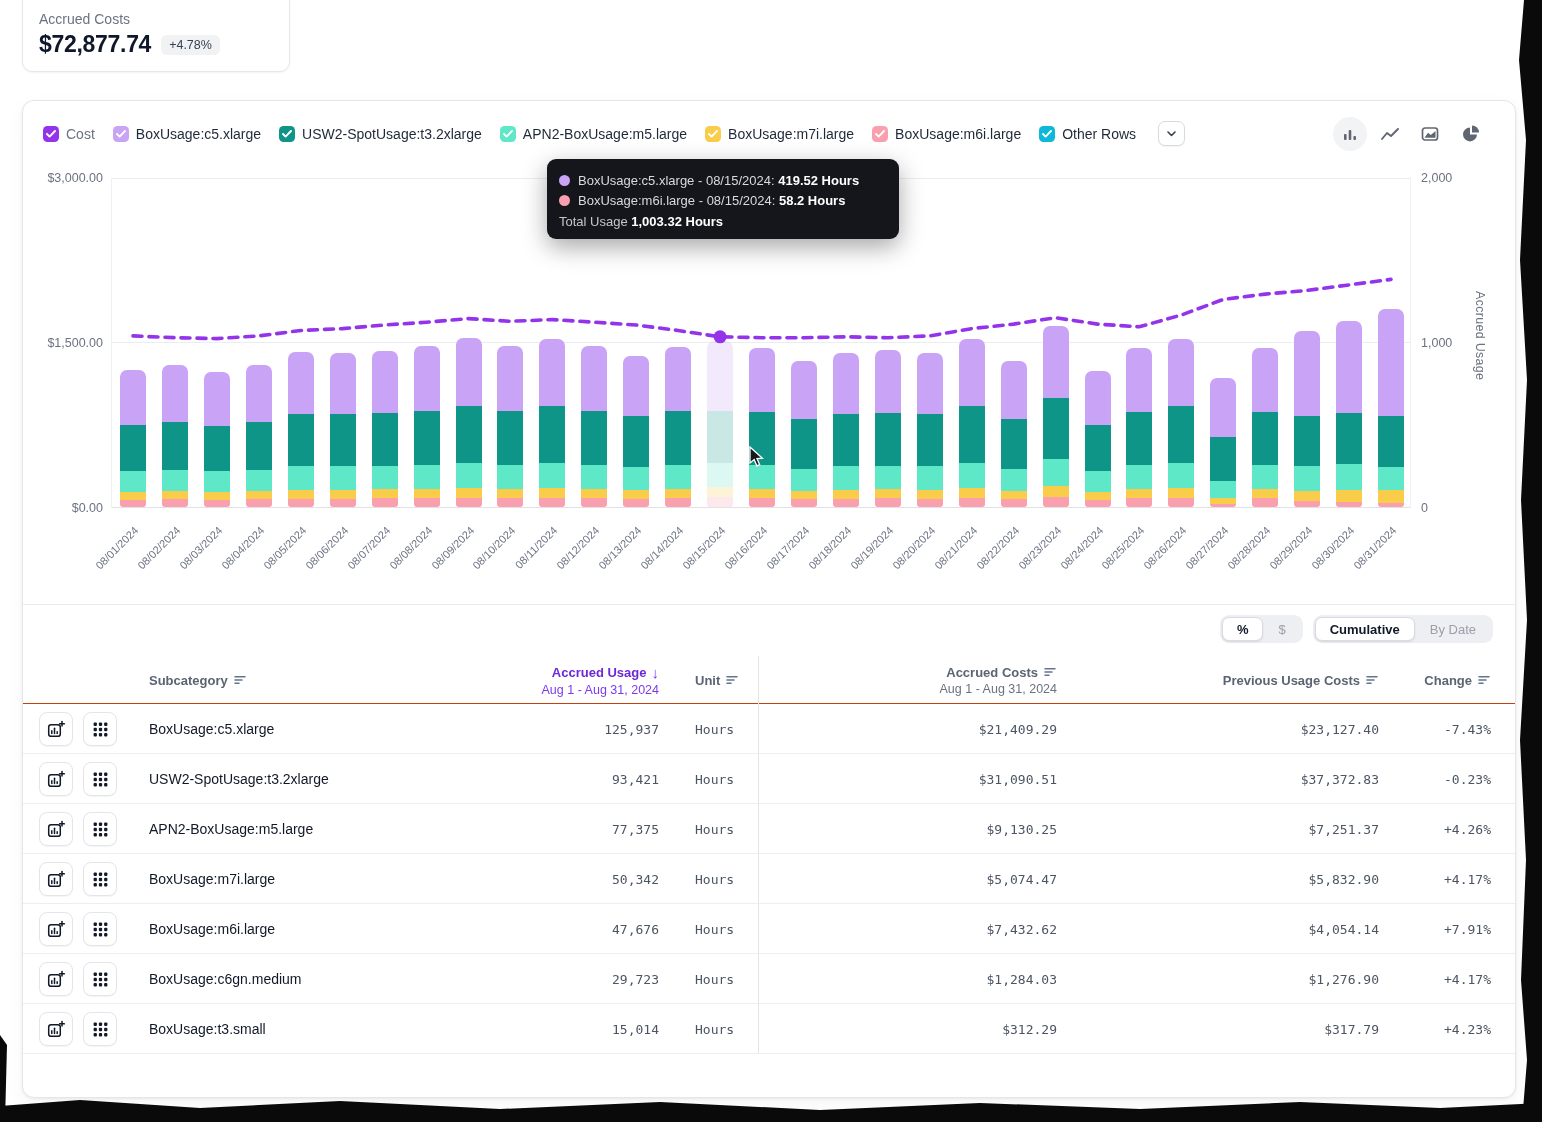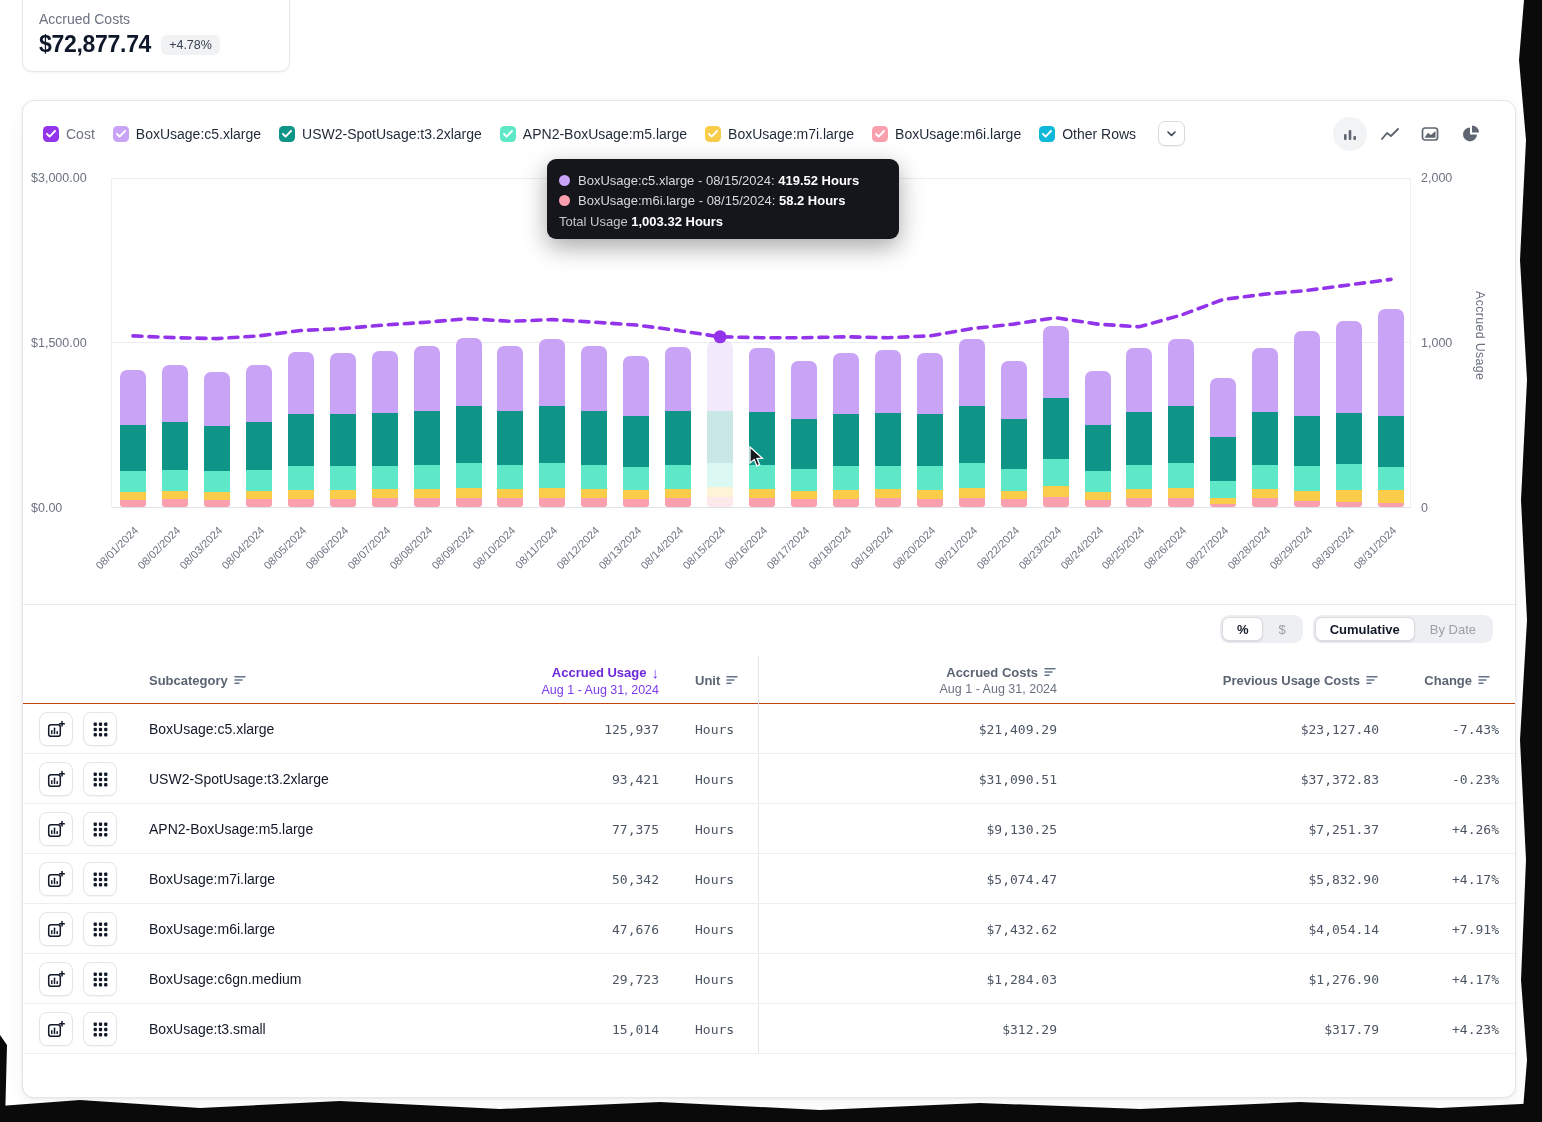--- a/index.html
+++ b/index.html
@@ -43,21 +43,21 @@
   .gridline.g-top { top:0; }
   .gridline.g-mid { top:164px; }
   .gridline.g-bot { top:329px; background:#dfe2e6; }
   .bars { position:absolute; inset:0; }
   .bar-col { position:absolute; bottom:1px; width:26px; display:flex; flex-direction:column; justify-content:flex-end; }
   .bar-col .seg:first-child { border-radius:7px 7px 0 0; }
   .bar-col .seg:last-child { border-radius:0 0 3px 3px; }
   .bar-col.hovered { opacity:.22; }
   .line-svg { position:absolute; inset:0; overflow:visible; pointer-events:none; }
   .ytick { position:absolute; font-size:12.5px; color:#6b7280; }
-  .ytick.left { width:72px; text-align:left; left:8px; }
+  .ytick.left { width:72px; text-align:right; left:8px; }
   .ytick.right { left:1398px; }
   .y-l2 { top:70px; } .y-l1 { top:235px; } .y-l0 { top:400px; }
   .right-axis-label { position:absolute; left:1450px; top:190px; writing-mode:vertical-rl;
                       font-size:12.5px; color:#6b7280; letter-spacing:.3px; }
   .x-labels { position:absolute; left:88px; top:413px; width:1300px; height:80px; }
   .x-label { position:absolute; top:10px; width:84px; text-align:right; font-size:11px; color:#6b7280;
              transform:rotate(-45deg); transform-origin:100% 0%; white-space:nowrap; }
 
   
   .tooltip { position:absolute; left:524px; top:58px; min-width:352px; background:#14161c; border-radius:9px;
@@ -96,21 +96,21 @@
   .rows { position:absolute; left:0; top:603px; width:100%; }
   .t-row { position:relative; height:50px; border-bottom:1px solid #eceef0; }
   .t-row > span { position:absolute; top:50%; transform:translateY(-50%); }
   .icon-btn { position:absolute; top:8px; width:34px; height:34px; background:#fff; border:1px solid #e3e5e8;
               border-radius:8px; display:flex; align-items:center; justify-content:center; cursor:pointer;
               box-shadow:0 1px 1px rgba(16,24,40,.04); }
   .icon-btn.b1 { left:16px; } .icon-btn.b2 { left:60px; }
   .c-sub { left:126px; font-size:14px; color:#111827; }
   .mono { font-family:"DejaVu Sans Mono", monospace; font-size:13px; color:#4b5563; }
   .c-usage { right:856px; } .c-unit { left:672px; }
-  .c-costs { right:458px; } .c-prev { right:136px; } .c-change { right:16px; }
+  .c-costs { right:458px; } .c-prev { right:136px; } .c-change { right:24px; }
 
   
   .frame { position:absolute; inset:0; pointer-events:none; z-index:50; }
 </style>
 </head>
 <body>
 
 <div class="stage">
 
   <div class="card">

